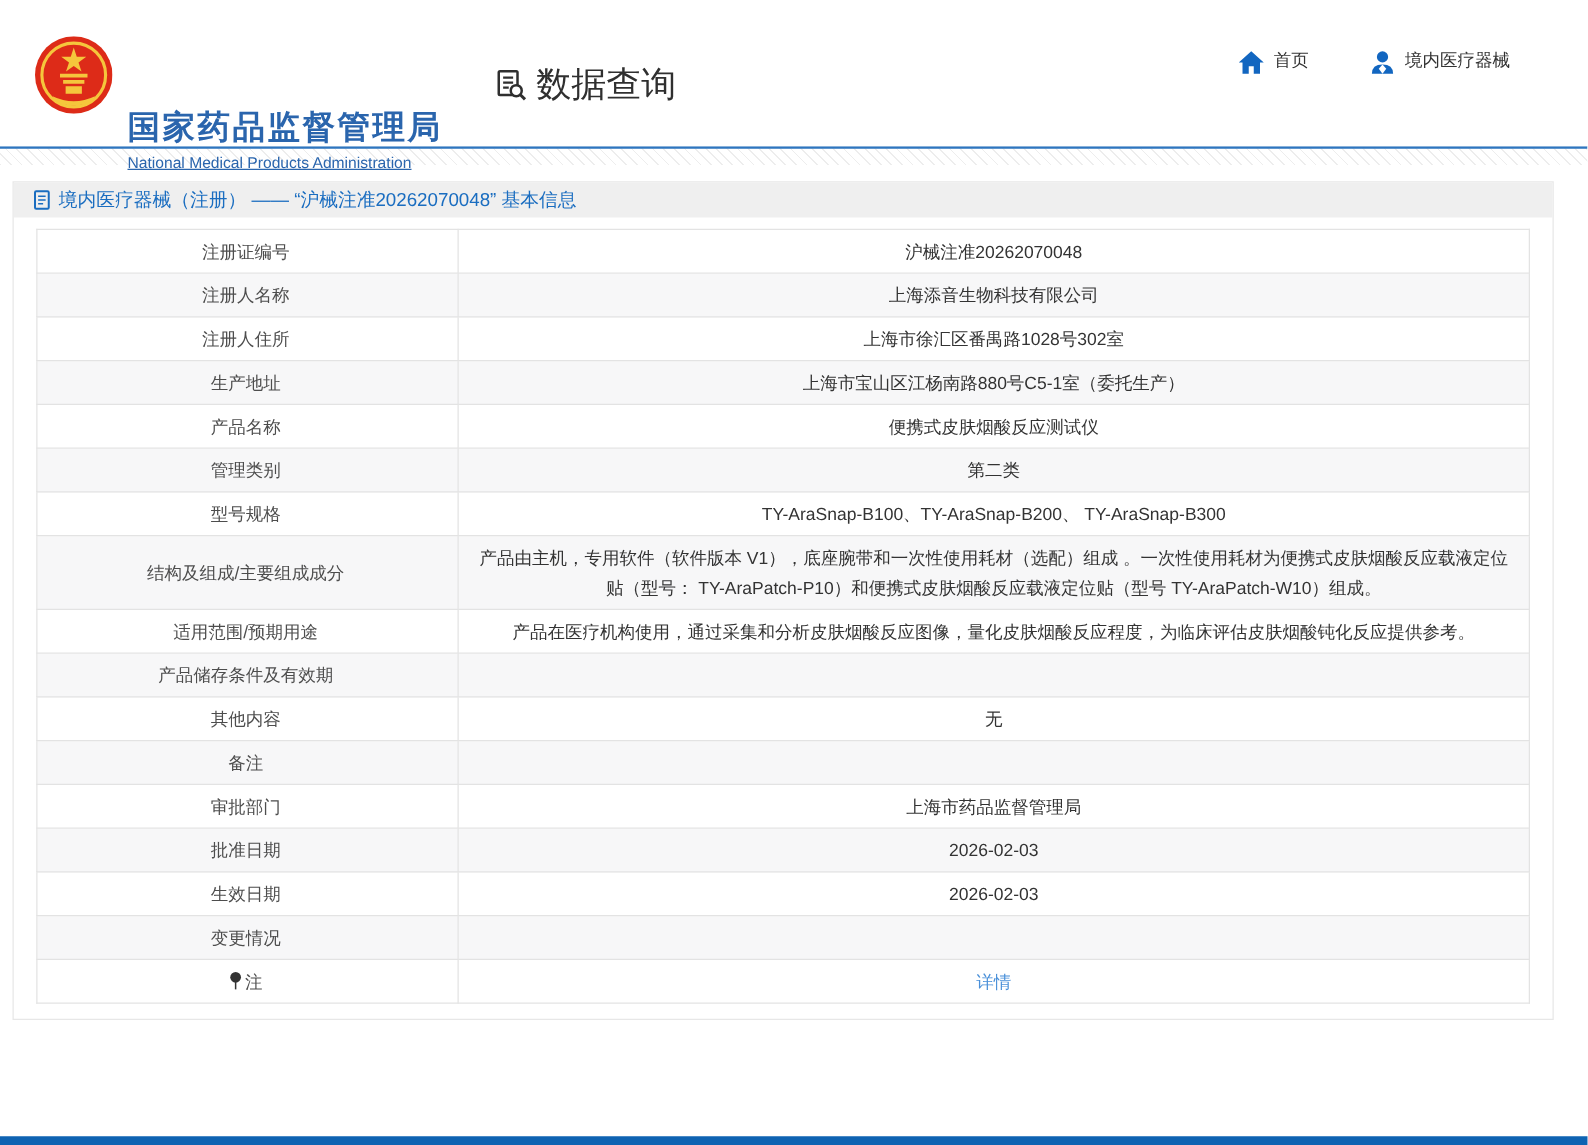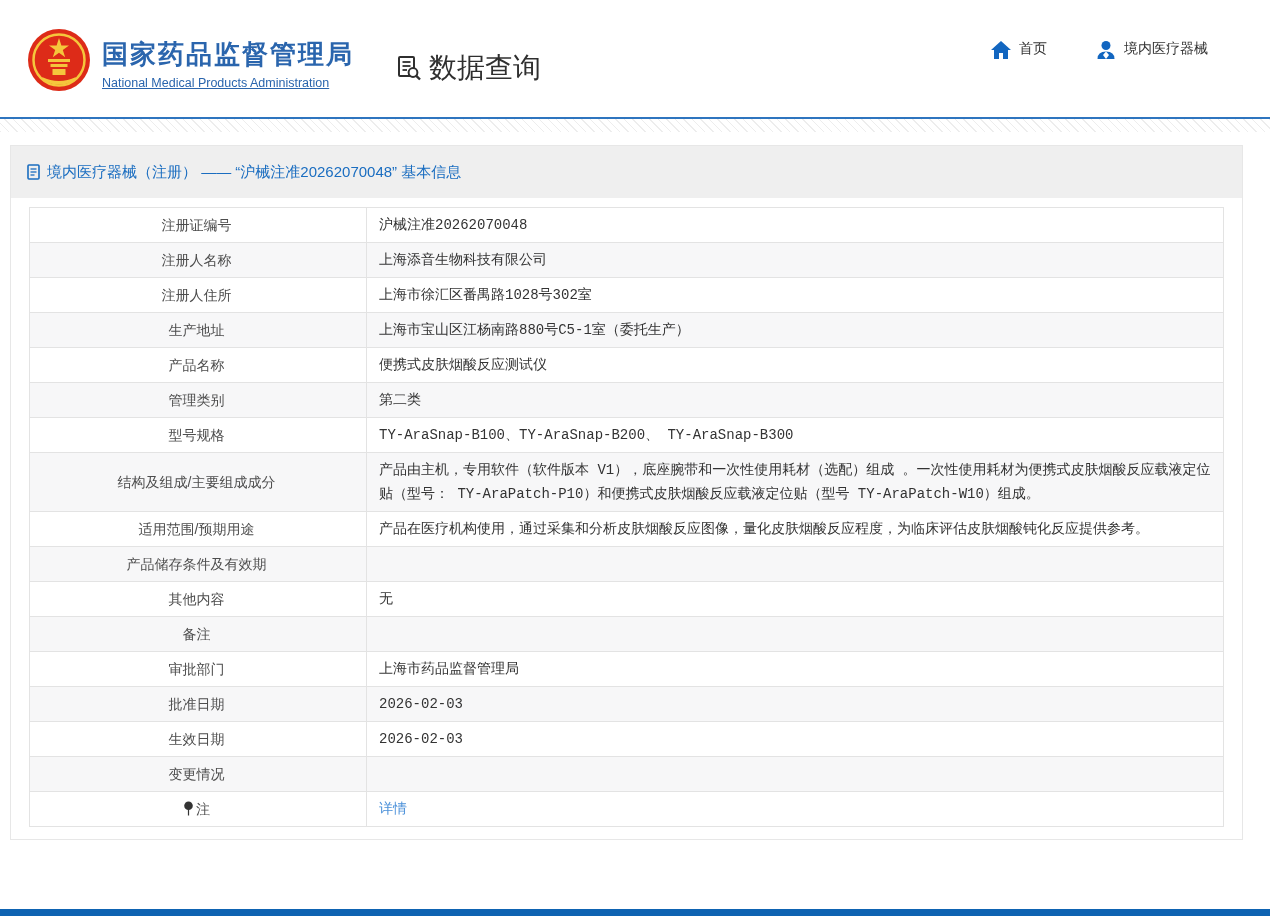--- a/index.html
+++ b/index.html
@@ -2,40 +2,40 @@
 <html><head>
 <meta charset="utf-8">
 <style>
   * { margin:0; padding:0; box-sizing:border-box; }
   html,body { width:1270px; height:916px; background:#fff; overflow:hidden;
               font-family:"Liberation Sans","DejaVu Sans",sans-serif; }
   
   .header { position:relative; height:117px; background:#fff; }
   .logo { position:absolute; left:28px; top:29px; width:62px; height:62px; }
   .org { position:absolute; left:102px; top:37px; }
-  .org-name { font-size:26px; font-weight:700; color:#2a65ad; letter-spacing:2px; }
+  .org-name { font-size:26px; font-weight:700; color:#2a65ad; letter-spacing:2px;margin-top:47px; }
   .org-en { font-size:12.5px; color:#2a65ad; margin-top:4px;text-decoration:underline; }
   .dq { position:absolute; left:396px; top:49px; display:flex; align-items:center; gap:6px;
         color:#2f2f2f; font-size:28px; cursor:pointer; }
   .nav { position:absolute; right:62px; top:40px; display:flex; gap:48px; }
   .nav-item { display:flex; flex-direction:row; align-items:flex-start; gap:7px;
               font-size:14px; color:#333; cursor:pointer; }
   .hr-blue { height:2px; background:#2e75bf; }
   .hatch { height:13px;
     background:repeating-linear-gradient(45deg, rgba(0,0,0,0.07) 0 1px, transparent 1px 6px); }
   
   .card { margin:13px 27px 0 10px; border:1px solid #e7e7e7; background:#fff; }
-  .page-titlebar { height:52px; background:#efefef; display:flex; align-items:center;
+  .page-titlebar { height:28px; background:#efefef; display:flex; align-items:center;
                    padding:0 16px; gap:7px; color:#1a6dc0; font-size:15px; }
   .tbl-wrap { padding:9px 18px 12px 18px; }
   table { width:100%; border-collapse:collapse; border:1px solid #d9d9d9; table-layout:fixed; }
   th,td { border:1px solid #e3e3e3; font-size:14px; font-weight:normal;
           padding:5px 12px; line-height:24px; }
   th { width:337px; text-align:center; color:#4d4d4d; padding-right:15px; }
-  td { text-align:left; color:#333;font-family:Liberation Mono, monospace; }
+  td { text-align:center; color:#333; }
   tr:nth-child(even) { background:#f7f7f8; }
   td a { color:#4a90d9; text-decoration:none; cursor:pointer; }
   th .pin { vertical-align:-2px; margin-right:2px; }
   
   .bottom-bar { position:absolute; left:0; bottom:0; width:1270px; height:7px; background:#0e63b2; }
 </style>
 </head>
 <body>
 
 <div class="header">

